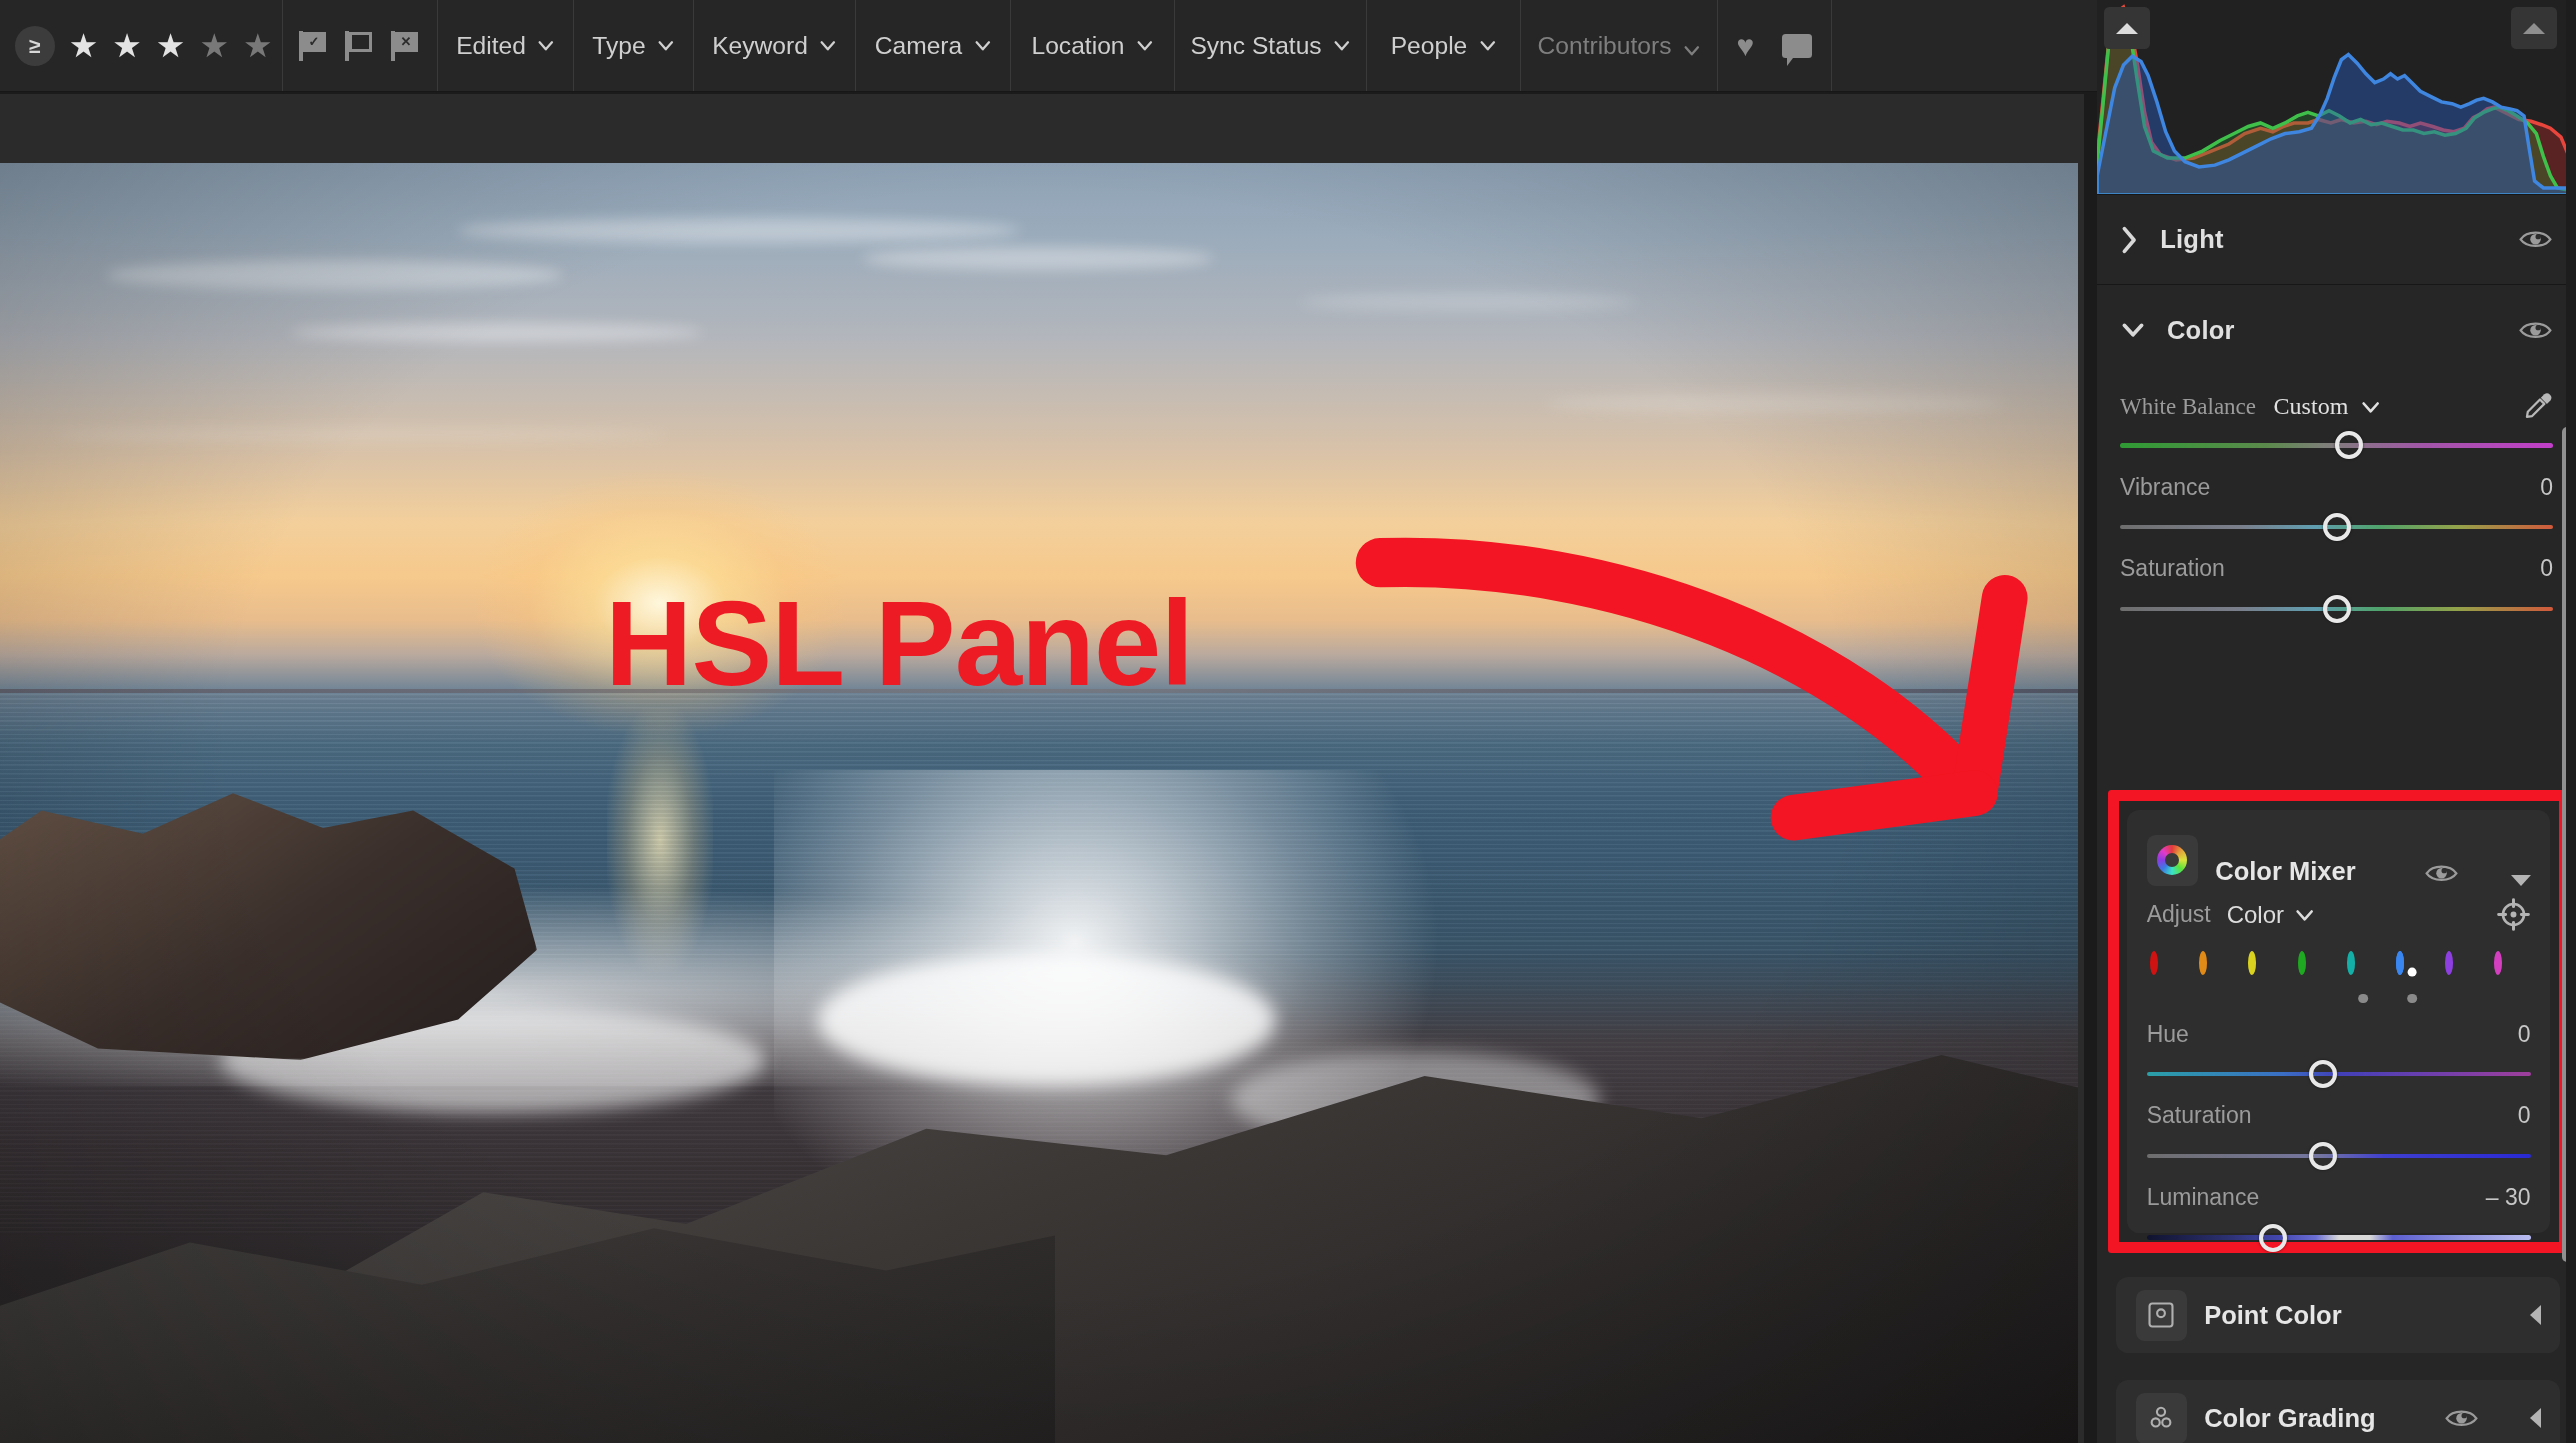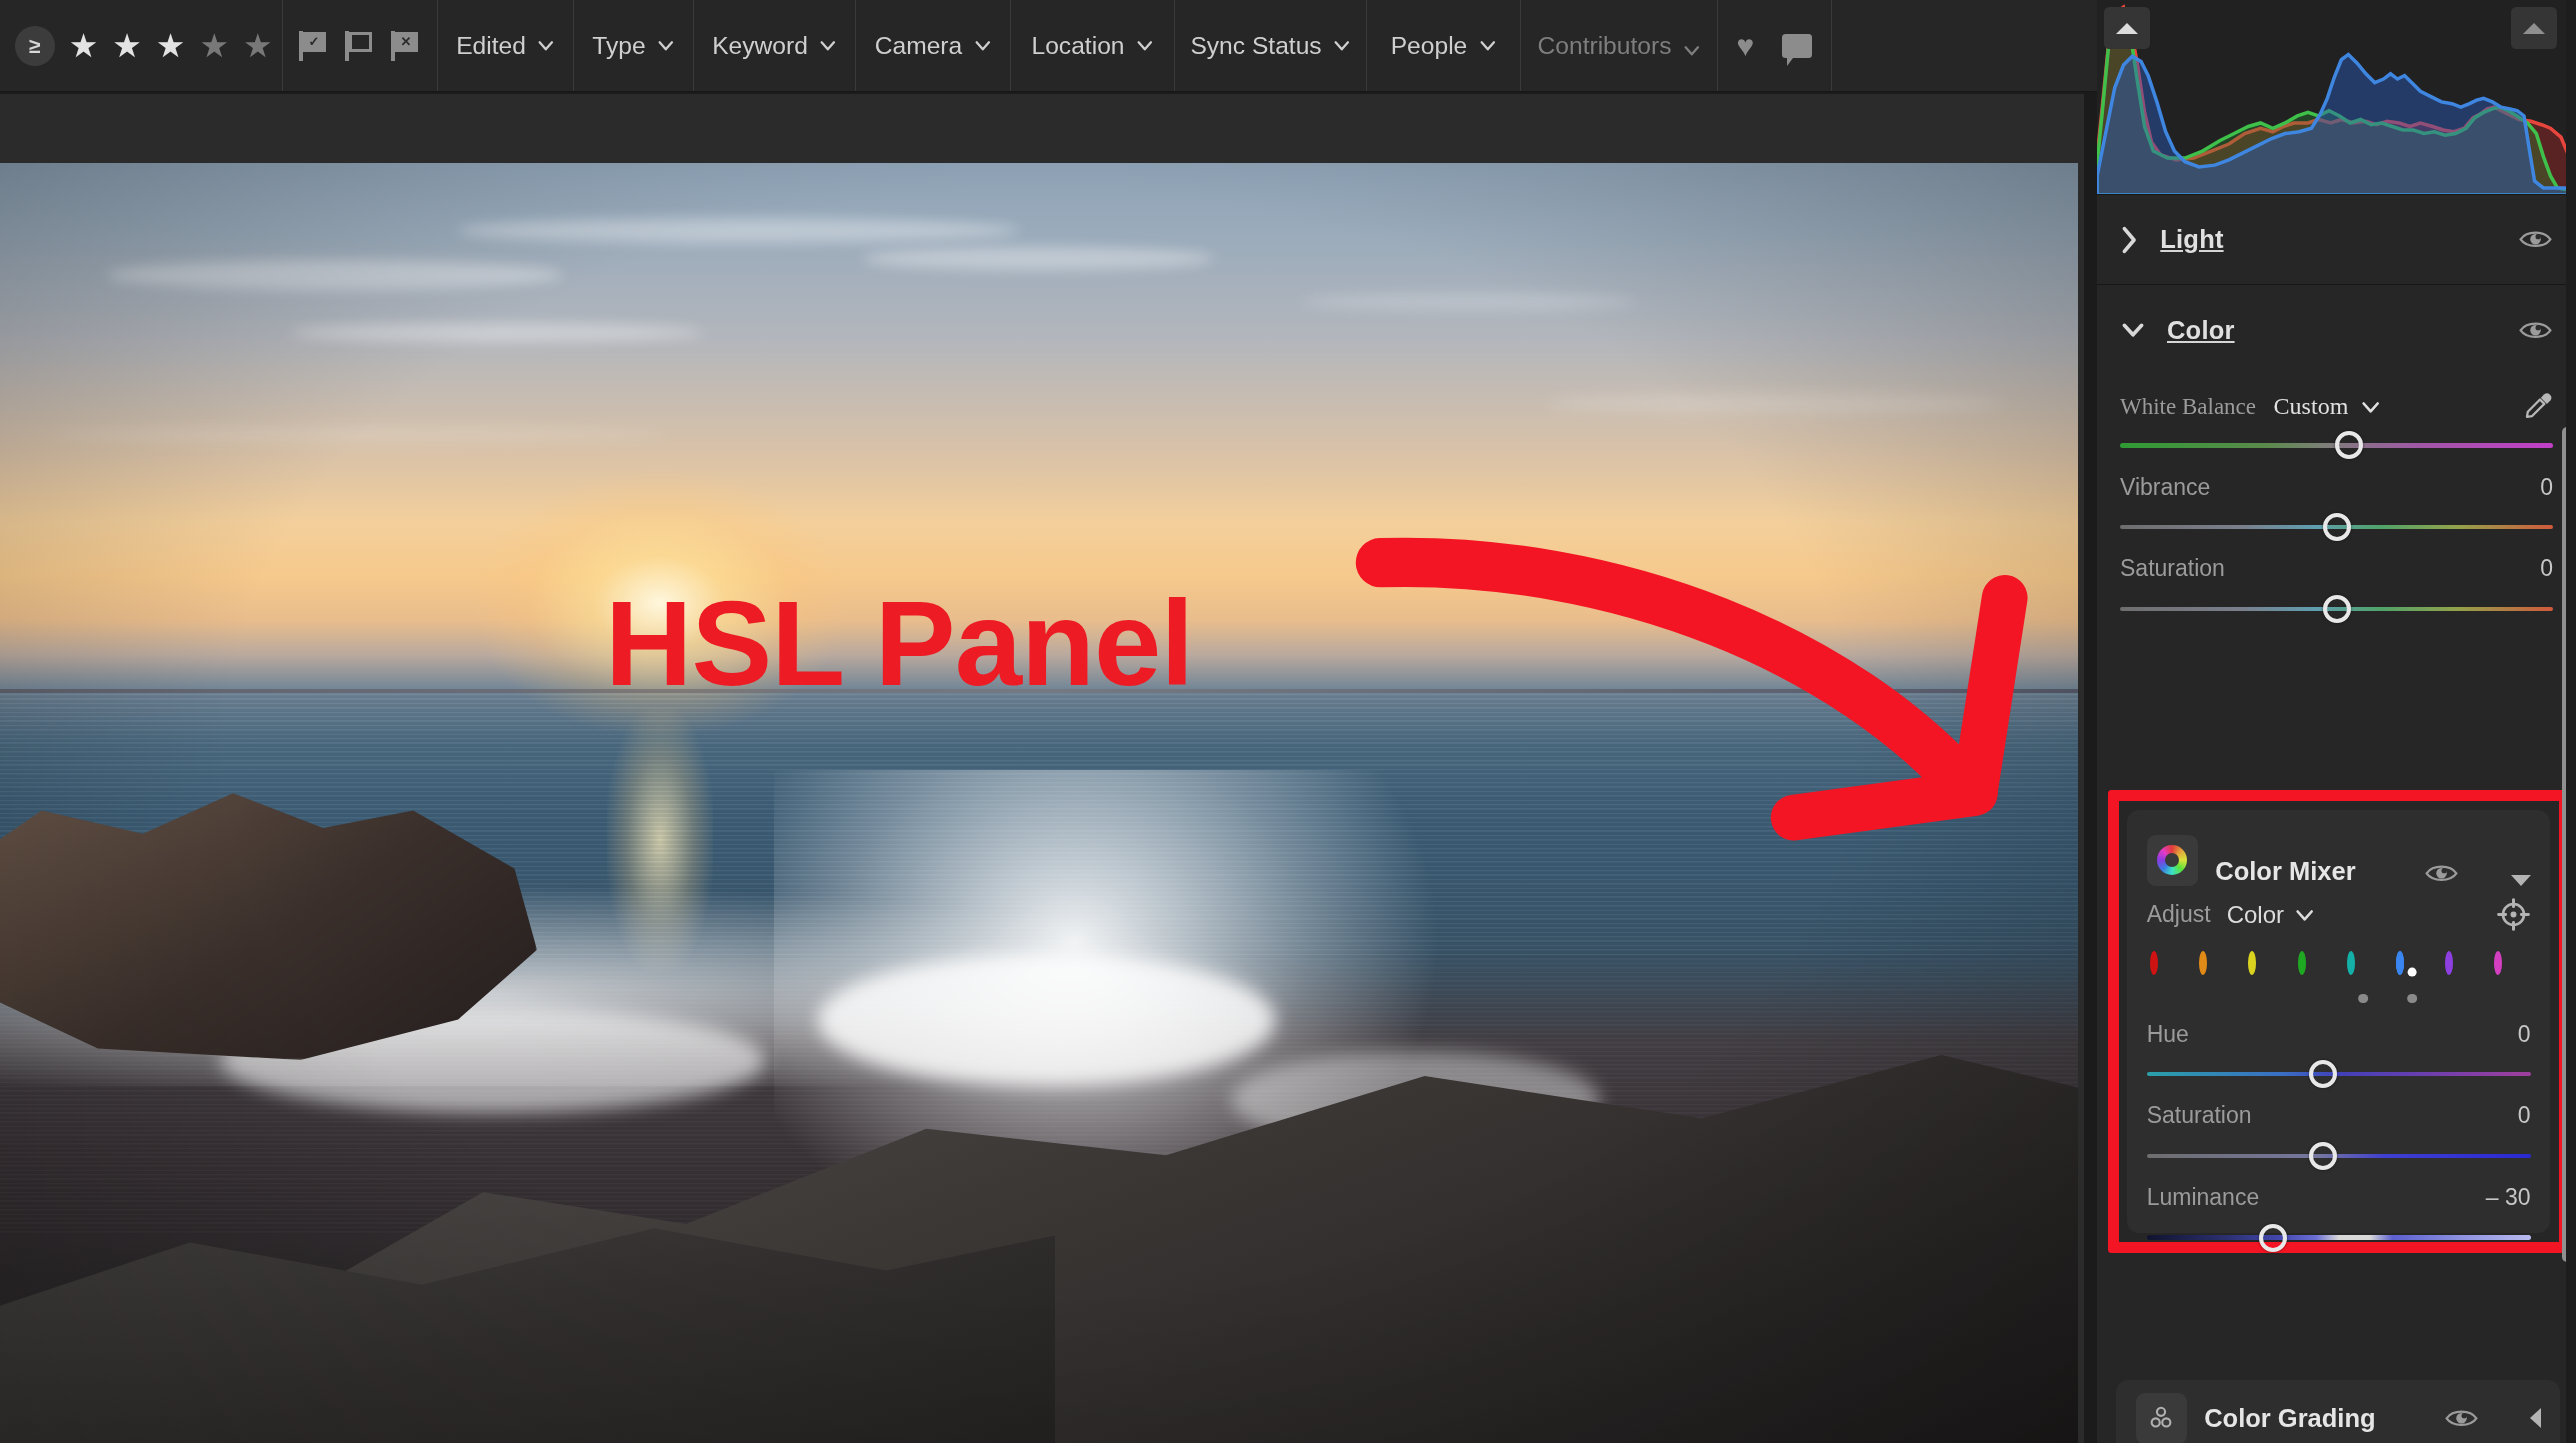--- a/index.html
+++ b/index.html
@@ -187,21 +187,21 @@
     position:absolute; top:7px; width:46px;height:42px;
     background:#353535; border-radius:5.3px;
     display:flex;align-items:center;justify-content:center;
   }
   .histo-btn.l{left:7px;} .histo-btn.r{right:19.3px;}
   .tri-up{ width:0;height:0; border-left:11.4px solid transparent; border-right:11.4px solid transparent; border-bottom:11.4px solid #dcdcdc;}
   .tri-up.dim{ border-bottom-color:#8f8f8f;}
 
   .sect{
     border-bottom:1.8px solid #171717; padding:0 23px;
-    display:flex; align-items:center;text-decoration:underline;
+    display:flex; align-items:center;
   }
   .sect-head{
     height:90px; display:flex; align-items:center; gap:21px;
   }
   .sect-title{ font-size:25.5px; color:#e0e0e0; font-weight:bold; letter-spacing:0.2px;}
   .spacer{ flex:1; }
   .eye{ width:35px;height:24.6px; }
 
   #colorsect{
     border-bottom:none; display:block; padding:0;
@@ -614,20 +614,31 @@
           <span class="sl-val">– 30</span>
         </div>
         <div class="track t-lum">
             <span class="knob" style="left:33%"></span>
           </div>
       </div>
 
     </div>
   </div>
 
+  <div class="coll" style="top:1277px;">
+    <span class="coll-icon">
+      <svg width="30" height="30" viewBox="0 0 34 34">
+          <rect x="4" y="4" width="26" height="26" rx="3" fill="none" stroke="#b0b0b0" stroke-width="2.4"></rect>
+          <circle cx="17" cy="15" r="4.4" fill="none" stroke="#b0b0b0" stroke-width="2.4"></circle>
+        </svg>
+    </span>
+    <span class="coll-title">Point Color</span>
+    <span class="spacer"></span>
+    <span class="tri-lt"></span>
+  </div>
 
   <div class="coll" style="top:1380px;">
     <span class="coll-icon">
       <svg width="30" height="30" viewBox="0 0 34 34">
         <circle cx="17" cy="10" r="4.6" fill="none" stroke="#b0b0b0" stroke-width="2.4"></circle>
         <circle cx="11" cy="22" r="4.6" fill="none" stroke="#b0b0b0" stroke-width="2.4"></circle>
         <circle cx="23" cy="22" r="4.6" fill="none" stroke="#b0b0b0" stroke-width="2.4"></circle>
       </svg>
     </span>
     <span class="coll-title">Color Grading</span>

